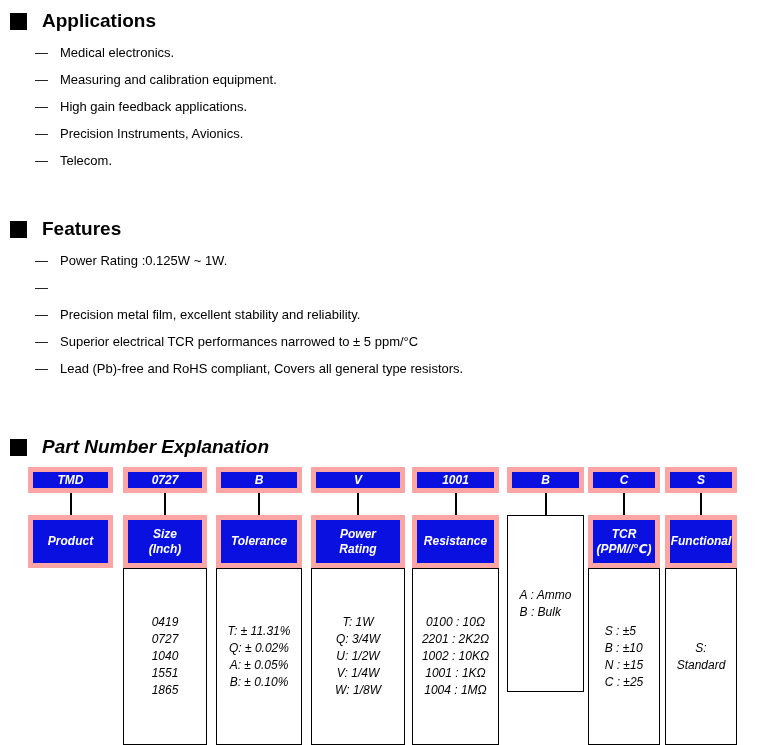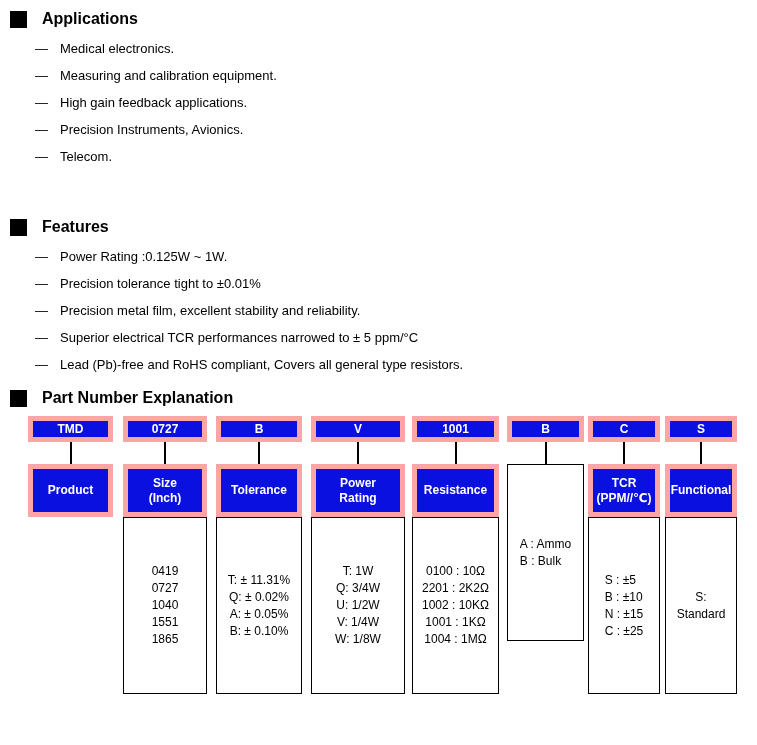--- a/index.html
+++ b/index.html
@@ -3,24 +3,24 @@
 <meta charset="utf-8">
 <style>
   html,body{margin:0;padding:0;background:#fff;}
   .page{
     position:relative;width:757px;height:745px;background:#fff;overflow:hidden;
     font-family:"Liberation Sans","DejaVu Sans",sans-serif;color:#000;
   }
   .sec{position:absolute;left:10px;right:4px;}
   #sec-applications{top:10px;}
   #sec-features{top:218px;}
-  #sec-part-number{top:389px;}
+  #sec-part-number{top:436px;font-style:italic;}
   .sec-header{display:flex;align-items:center;gap:15px;}
   .sq{width:17px;height:17px;background:#000;flex:0 0 auto;}
-  .sec-title{font-size:16px;font-weight:bold;}
+  .sec-title{font-size:19px;font-weight:bold;}
   .items{margin-top:7px;}
   .item{display:flex;align-items:center;height:27px;}
   .dash{width:25px;margin-left:25px;font-size:13px;flex:0 0 auto;}
   .item-text{font-size:13px;}
 
   .pn-grid{display:flex;margin-left:18px;margin-top:9px;align-items:flex-start;}
   .pn-col{display:flex;flex-direction:column;box-sizing:border-box;}
   .pn-col:nth-child(1){width:85px;margin-right:10px;}
   .pn-col:nth-child(2){width:84px;margin-right:9px;}
   .pn-col:nth-child(3){width:86px;margin-right:9px;}
@@ -84,21 +84,20 @@
       <span class="sq"></span>
       <span class="sec-title">Features</span>
     </div>
     <div class="items">
       <div class="item">
           <span class="dash">—</span>
           <span class="item-text">Power Rating :0.125W ~ 1W.</span>
         </div>
       <div class="item">
           <span class="dash">—</span>
-          <span class="item-text">Precision tolerance tight to ±0.01%</span>
         </div>
       <div class="item">
           <span class="dash">—</span>
           <span class="item-text">Precision metal film, excellent stability and reliability.</span>
         </div>
       <div class="item">
           <span class="dash">—</span>
           <span class="item-text">Superior electrical TCR performances narrowed to ± 5 ppm/°C</span>
         </div>
       <div class="item">

